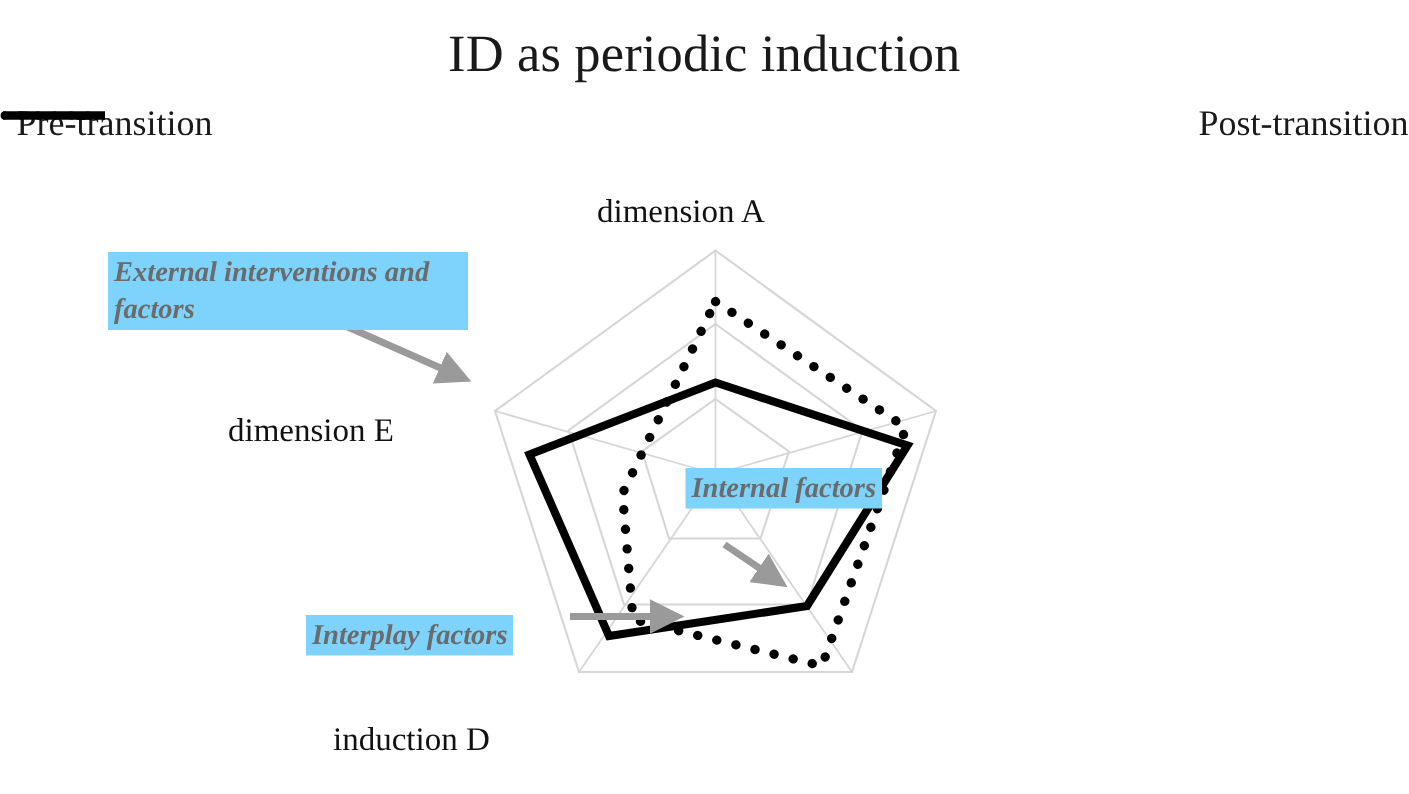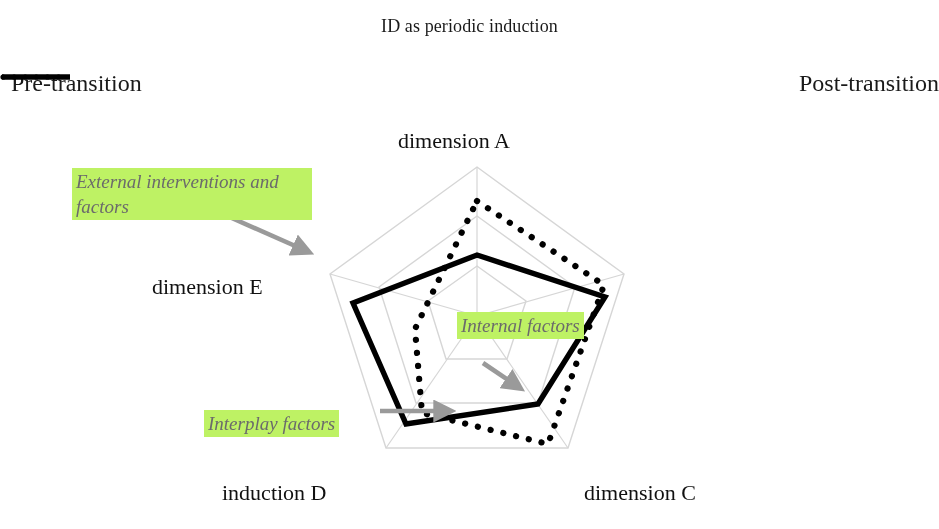--- a/index.html
+++ b/index.html
@@ -7,36 +7,37 @@
     width:939px;height:529px;
     background:#ffffff;
     font-family:"Liberation Serif", serif;
     color:#1a1a1a;
     overflow:hidden;
     position:relative;
   }
   #chart-root{position:absolute;inset:0;}
   .title{
     position:absolute;top:16px;left:0;width:939px;
-    text-align:center;font-size:18px;color:#1a1a1a;letter-spacing:.1px;
+    text-align:center;font-size:35px;color:#1a1a1a;letter-spacing:.1px;
   }
   .legend{
     position:absolute;top:70px;left:0;width:939px;
     display:flex;justify-content:space-between;align-items:center;gap:44px;
   }
   .legend-item{display:flex;align-items:center;gap:11px;}
   .legend-label{font-size:24px;color:#1a1a1a;}
   .swatch{display:block;}
   .axis-label{
     position:absolute;font-size:22px;color:#111;white-space:nowrap;
   }
   .note{
     position:absolute;font-style:italic;font-size:19px;
-    color:#6b6b6b;background:#bef264;padding:1px 4px;line-height:1.32;
+    color:#6b6b6b;background:#7dd3fc;padding:1px 4px;line-height:1.32;
     white-space:nowrap;
+    font-weight:bold;
   }
   .note.two-line{white-space:normal;width:232px;}
   svg{position:absolute;top:0;left:0;overflow:visible;}
 </style>
 </head>
 <body>
 
 <div id="chart-root">
 
   <div class="title">ID as periodic induction</div>
@@ -84,21 +85,20 @@
           <path d="M0,0 L5,2.5 L0,5 z" fill="#9a9a9a"></path>
         </marker>
       </defs>
       <line x1="207" y1="207" x2="302" y2="249" stroke="#9a9a9a" stroke-width="4.6" marker-end="url(#ah)"></line>
       <line x1="483" y1="363" x2="514" y2="384" stroke="#9a9a9a" stroke-width="4.6" marker-end="url(#ah)"></line>
       <line x1="380" y1="411" x2="443" y2="411" stroke="#9a9a9a" stroke-width="4.6" marker-end="url(#ah)"></line>
     </g>
   </svg>
 
   <div class="axis-label" style="left:398px;top:128px;">dimension A</div>
-  <div class="axis-label" style="left:584px;top:480px;">dimension C</div>
   <div class="axis-label" style="left:222px;top:480px;">induction D</div>
   <div class="axis-label" style="left:152px;top:274px;">dimension E</div>
 
   <div class="note two-line" style="left:72px;top:168px;">External interventions and factors</div>
   <div class="note" style="left:425px;top:312px;margin-left:32px;">Internal factors</div>
   <div class="note" style="left:204px;top:410px;">Interplay factors</div>
 
 </div>
 
 </body></html>

